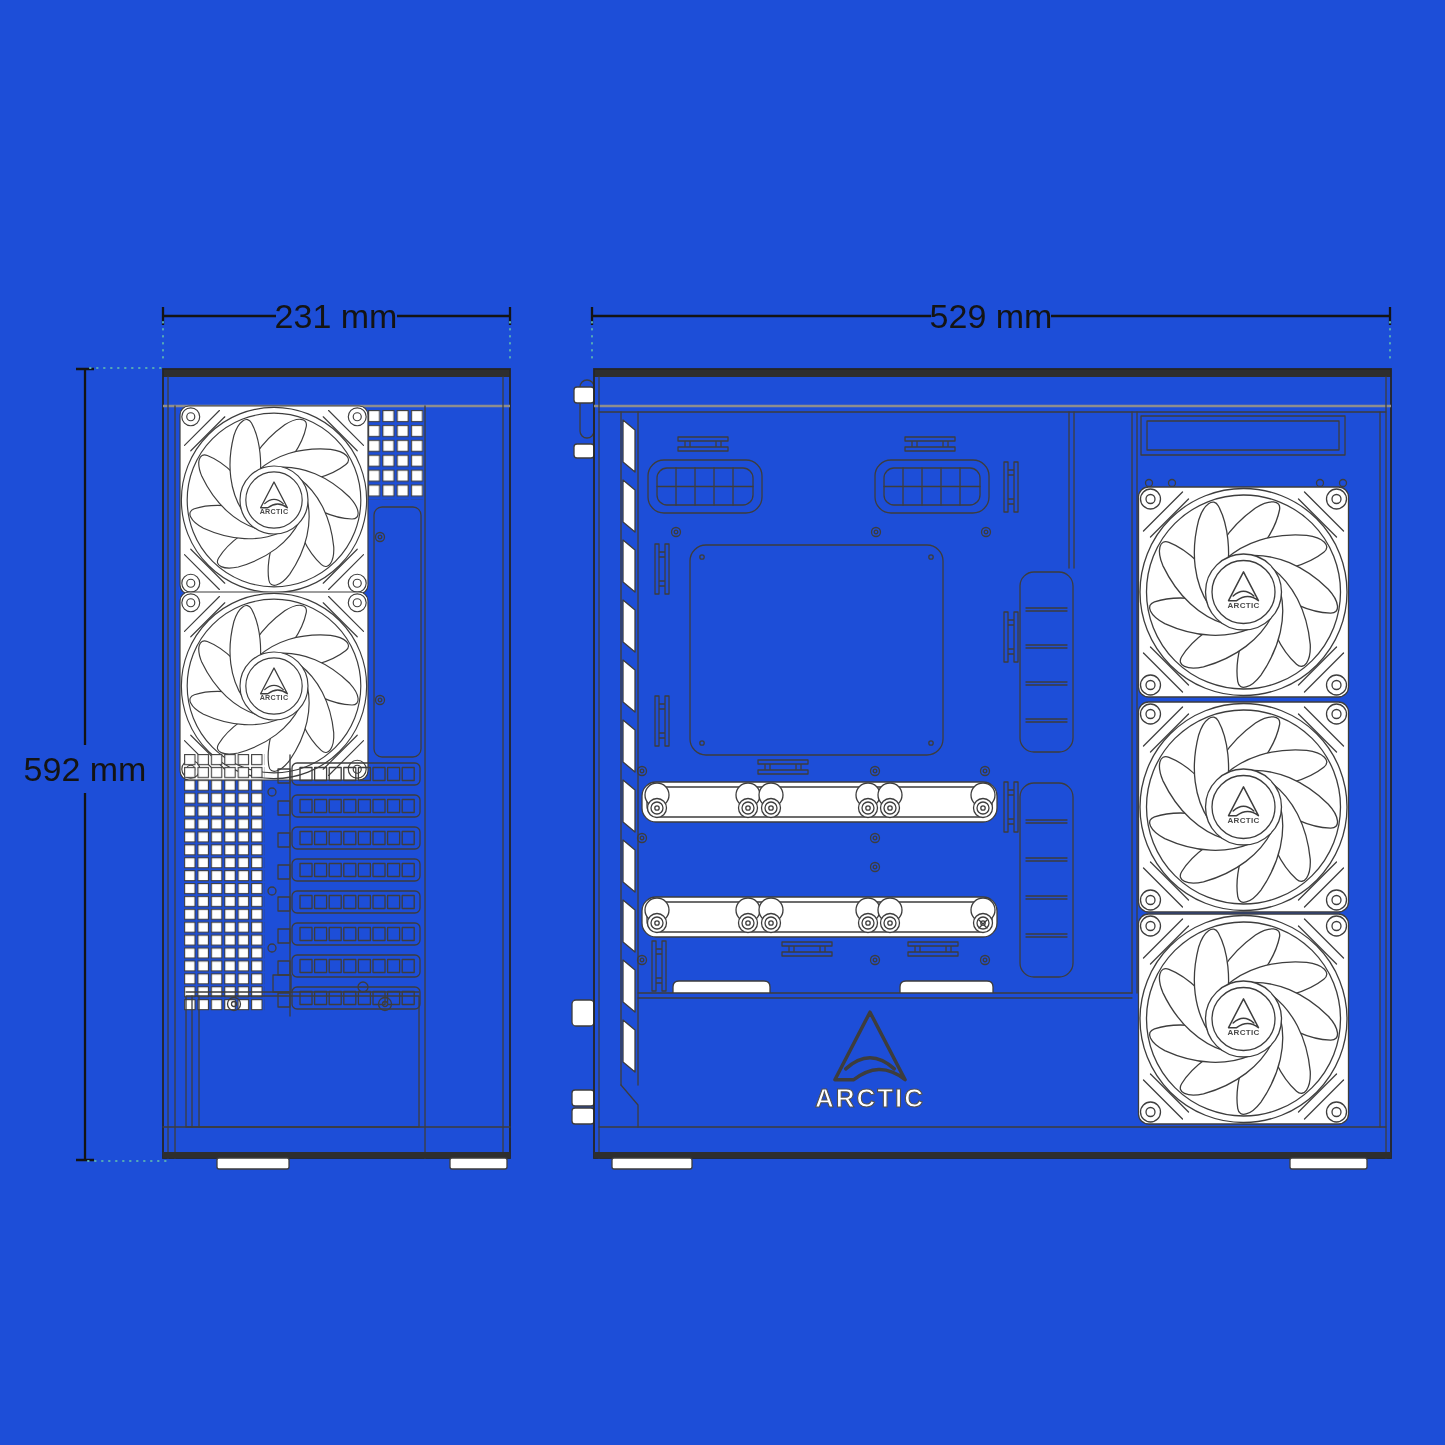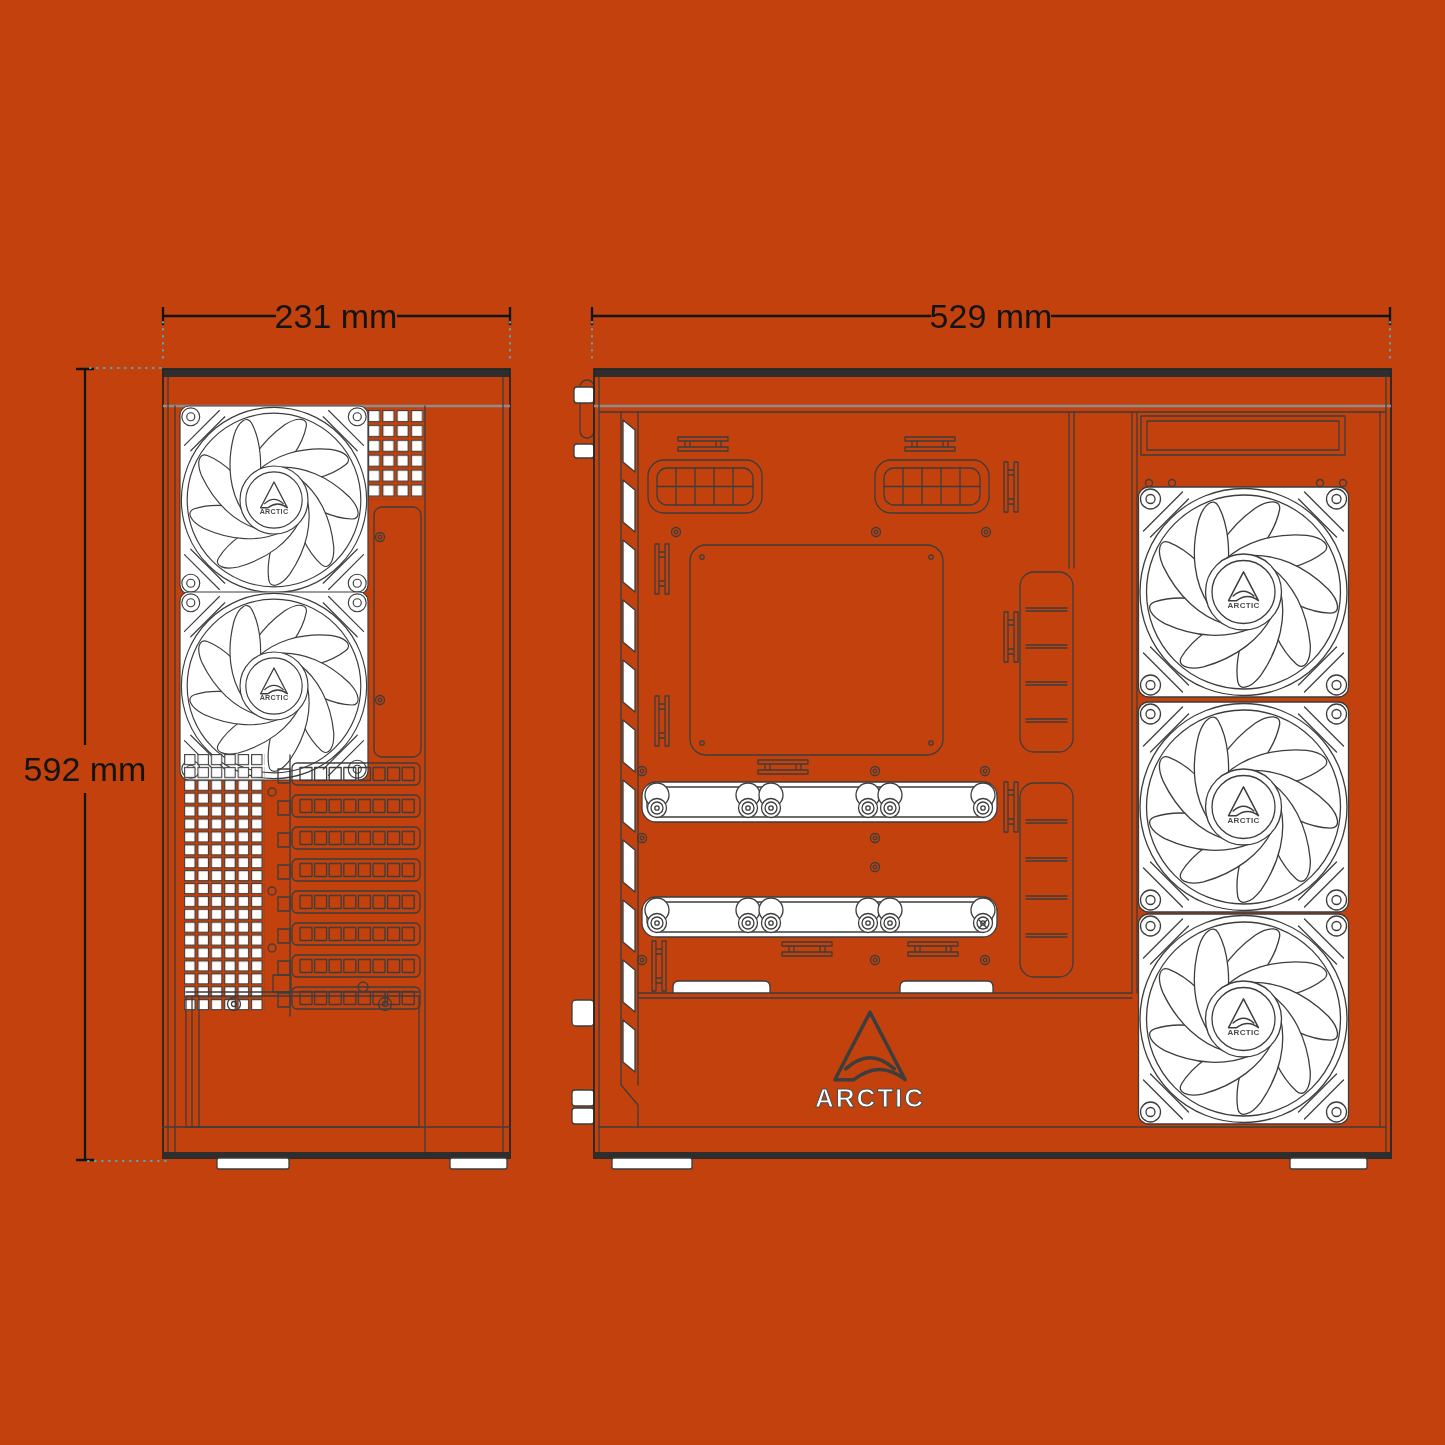--- a/index.html
+++ b/index.html
@@ -1,17 +1,17 @@
 <!DOCTYPE html>
 <html><head>
 <meta charset="utf-8">
 <style>
   html,body{margin:0;padding:0;background:#ffffff;}
   body{width:1445px;height:1445px;font-family:"Liberation Sans",sans-serif;}
-  .stage{position:relative;width:1445px;height:1445px;background:#c2410c;overflow:hidden;}
+  .stage{position:relative;width:1445px;height:1445px;background:#1d4ed8;overflow:hidden;}
   svg{display:block;}
   .ln{fill:none;stroke:#3d3d3d;stroke-width:1.3;stroke-linecap:round;stroke-linejoin:round;}
   .lnw{fill:#ffffff;stroke:#3d3d3d;stroke-width:1.3;stroke-linejoin:round;}
   .lnh{fill:none;stroke:#262626;stroke-width:1.8;}
   .band{fill:#2e2e2e;}
   .gray{fill:none;stroke:#8e8e8e;stroke-width:2.6;}
   .dim{fill:none;stroke:#141414;stroke-width:2.3;stroke-linecap:butt;}
   .ext{fill:none;stroke:#53a8b8;stroke-width:2.1;stroke-dasharray:0.6 6.4;stroke-linecap:round;}
   .dimtext{font-family:"Liberation Sans",sans-serif;font-size:34px;fill:#141414;}
   .hubtext{font-family:"Liberation Sans",sans-serif;font-size:8px;font-weight:bold;fill:#4a4a4a;letter-spacing:.3px;text-anchor:middle;}

